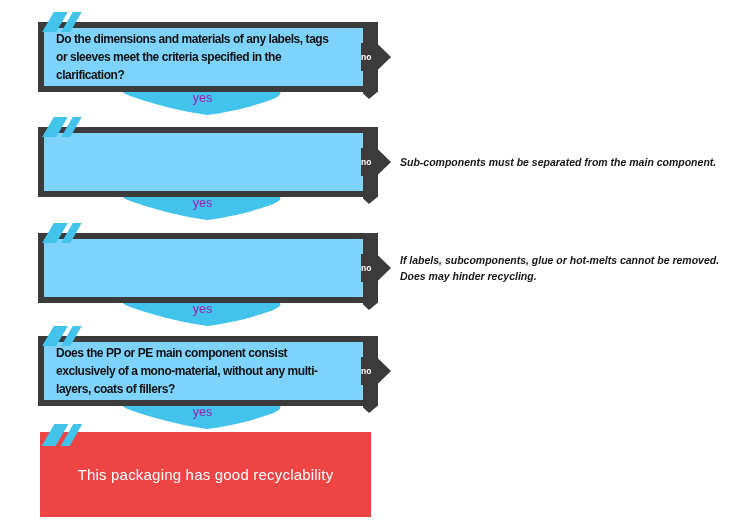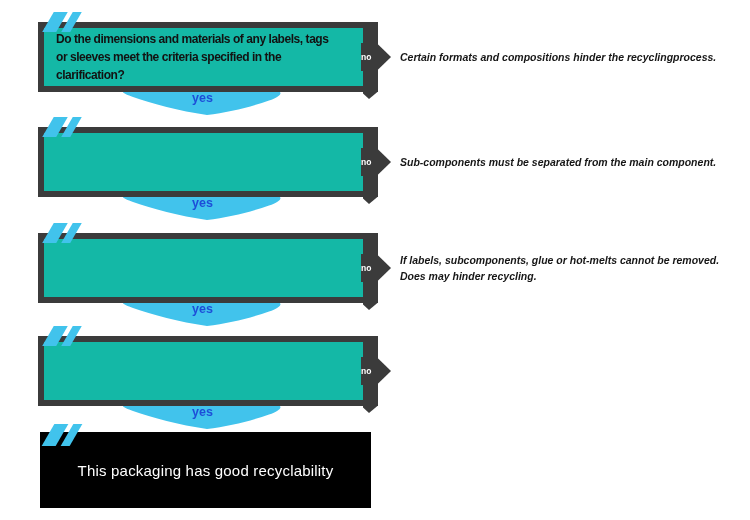--- a/index.html
+++ b/index.html
@@ -6,21 +6,21 @@
   body{
     width:750px;height:520px;background:#ffffff;
     font-family:"Liberation Sans", sans-serif;
     position:relative;overflow:hidden;
   }
   .stage{position:absolute;inset:0;}
 
   
   .qbox{
     position:absolute;left:38px;width:340px;height:70px;
-    background:#14b8a6;border:6px solid #3b3b3b;border-right-width:15px;
+    background:#7dd3fc;border:6px solid #3b3b3b;border-right-width:15px;
     box-sizing:border-box;z-index:2;display:flex;align-items:center;
   }
   .qbox::after{ 
     content:"";position:absolute;right:-15px;bottom:-13px;width:15px;height:10px;
     background:#3b3b3b;clip-path:polygon(0 0,100% 0,100% 25%,40% 100%,0 45%);
   }
   .qtext{
     padding:0 2px 0 12px;font-size:12px;font-weight:bold;letter-spacing:-0.45px;
     line-height:1.5;color:#121212;white-space:pre-line;
   }
@@ -46,27 +46,27 @@
     display:flex;align-items:center;z-index:1;
     font-style:italic;font-weight:bold;font-size:10.5px;line-height:1.55;
     color:#161616;white-space:pre-line;
   }
 
   
   .yes-banner{position:absolute;left:115px;width:175px;height:30px;z-index:1;}
   .yes-banner svg{position:absolute;inset:0;display:block;}
   .yes-label{
     position:absolute;left:0;right:0;top:3px;text-align:center;
-    font-size:12.5px;font-weight:bold;color:#1d4ed8;
+    font-size:12.5px;font-weight:normal;color:#a21caf;
   }
 
   
   .result{
-    position:absolute;left:40px;top:432px;width:331px;height:76px;
-    background:#000000;display:flex;align-items:center;justify-content:center;z-index:2;
+    position:absolute;left:40px;top:432px;width:331px;height:85px;
+    background:#ef4444;display:flex;align-items:center;justify-content:center;z-index:2;
   }
   .result .deco{top:-8px;left:8px;}
   .result .deco i{height:22px;}
   .result-label{color:#ffffff;font-size:15px;letter-spacing:0.2px;}
 </style>
 </head>
 <body>
 
 <div class="stage">
 
@@ -75,21 +75,20 @@
         <i class="b1"></i>
         <i class="b2"></i>
       </span>
     <div class="qtext">Do the dimensions and materials of any labels, tags
 or sleeves meet the criteria specified in the
 clarification?</div>
     <div class="no-arrow">
         <span>no</span>
       </div>
   </div>
-  <div class="no-note" style="top:22px">Certain formats and compositions hinder the recyclingprocess.</div>
   <div class="yes-banner" style="top:88px">
     <svg viewBox="0 0 175 30">
       <path d="M10,3 C45,0.5 135,0.5 162,3 C169,4 165,9 154,12.5 C137,18.5 114,24.5 92,27 C64,23 37,15.5 18,9 C11,6.5 4.5,4 10,3 Z" fill="#41c3ec"></path>
     </svg>
     <div class="yes-label">yes</div>
   </div>
 
   <div class="qbox" style="top:127px">
     <span class="deco">
         <i class="b1"></i>
@@ -123,20 +122,23 @@
       <path d="M10,3 C45,0.5 135,0.5 162,3 C169,4 165,9 154,12.5 C137,18.5 114,24.5 92,27 C64,23 37,15.5 18,9 C11,6.5 4.5,4 10,3 Z" fill="#41c3ec"></path>
     </svg>
     <div class="yes-label">yes</div>
   </div>
 
   <div class="qbox" style="top:336px">
     <span class="deco">
         <i class="b1"></i>
         <i class="b2"></i>
       </span>
+    <div class="qtext">Does the PP or PE main component consist
+exclusively of a mono-material, without any multi-
+layers, coats of fillers?</div>
     <div class="no-arrow">
         <span>no</span>
       </div>
   </div>
   <div class="yes-banner" style="top:402px">
     <svg viewBox="0 0 175 30">
       <path d="M10,3 C45,0.5 135,0.5 162,3 C169,4 165,9 154,12.5 C137,18.5 114,24.5 92,27 C64,23 37,15.5 18,9 C11,6.5 4.5,4 10,3 Z" fill="#41c3ec"></path>
     </svg>
     <div class="yes-label">yes</div>
   </div>

